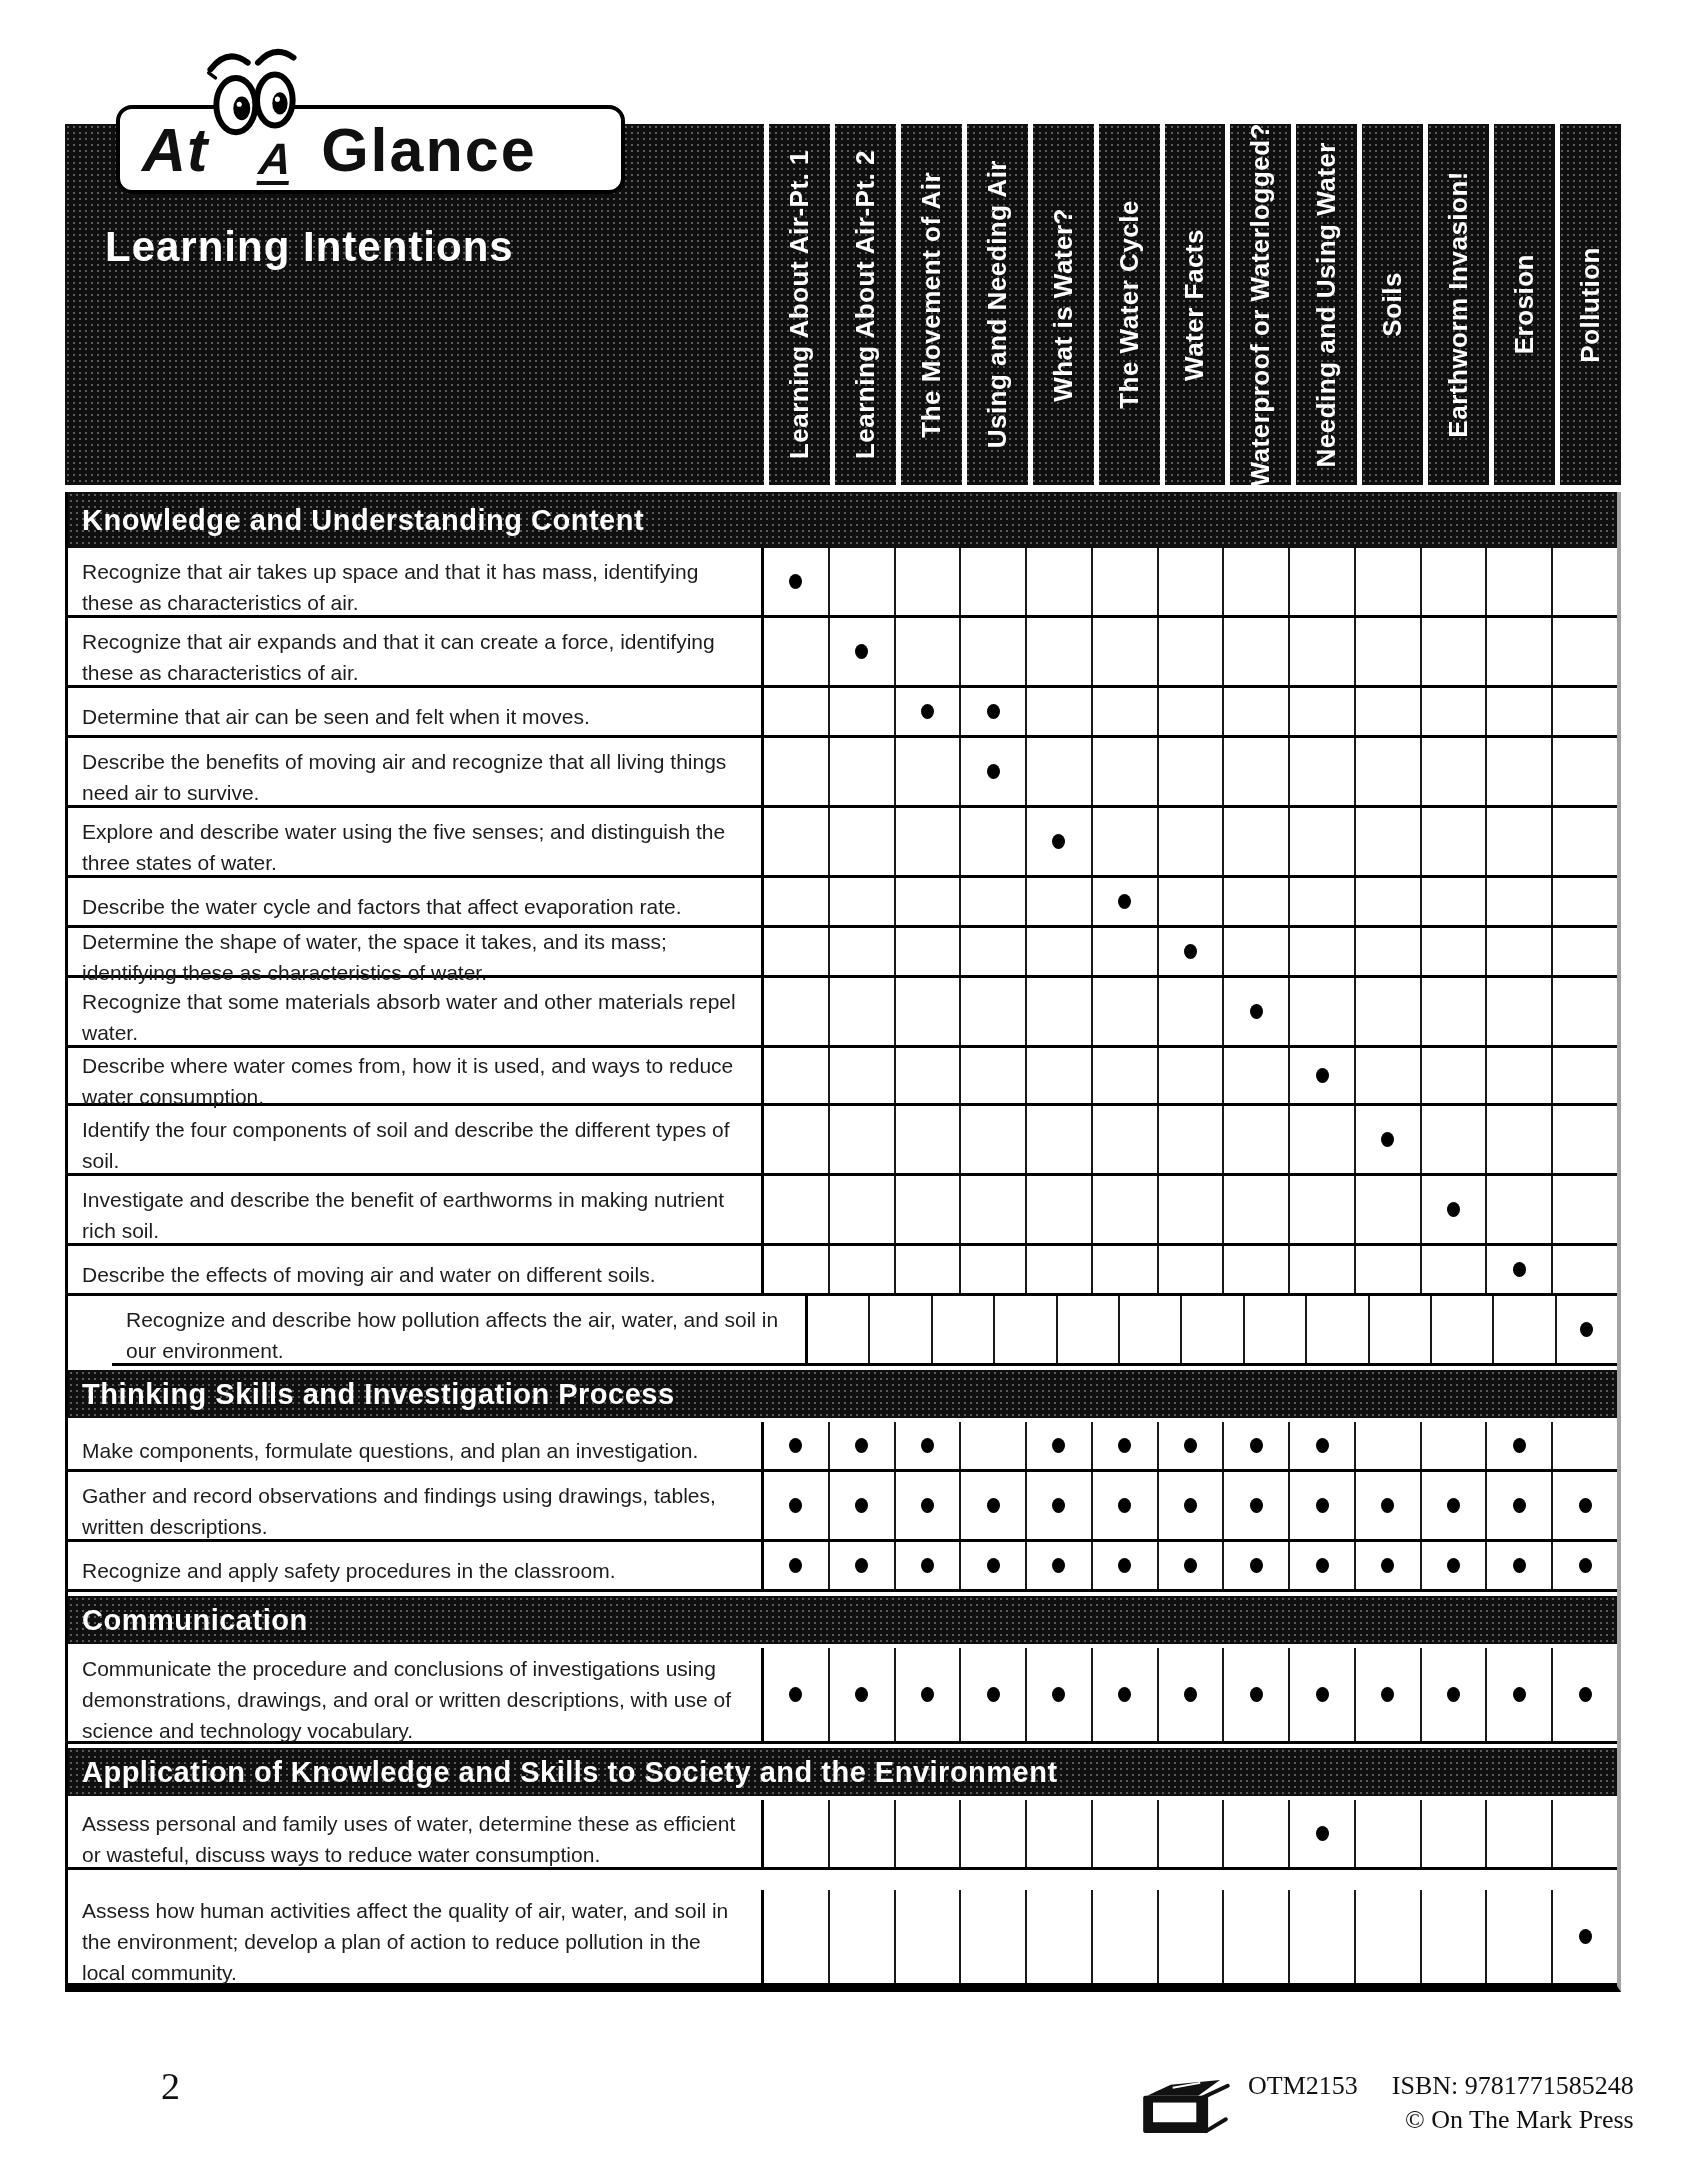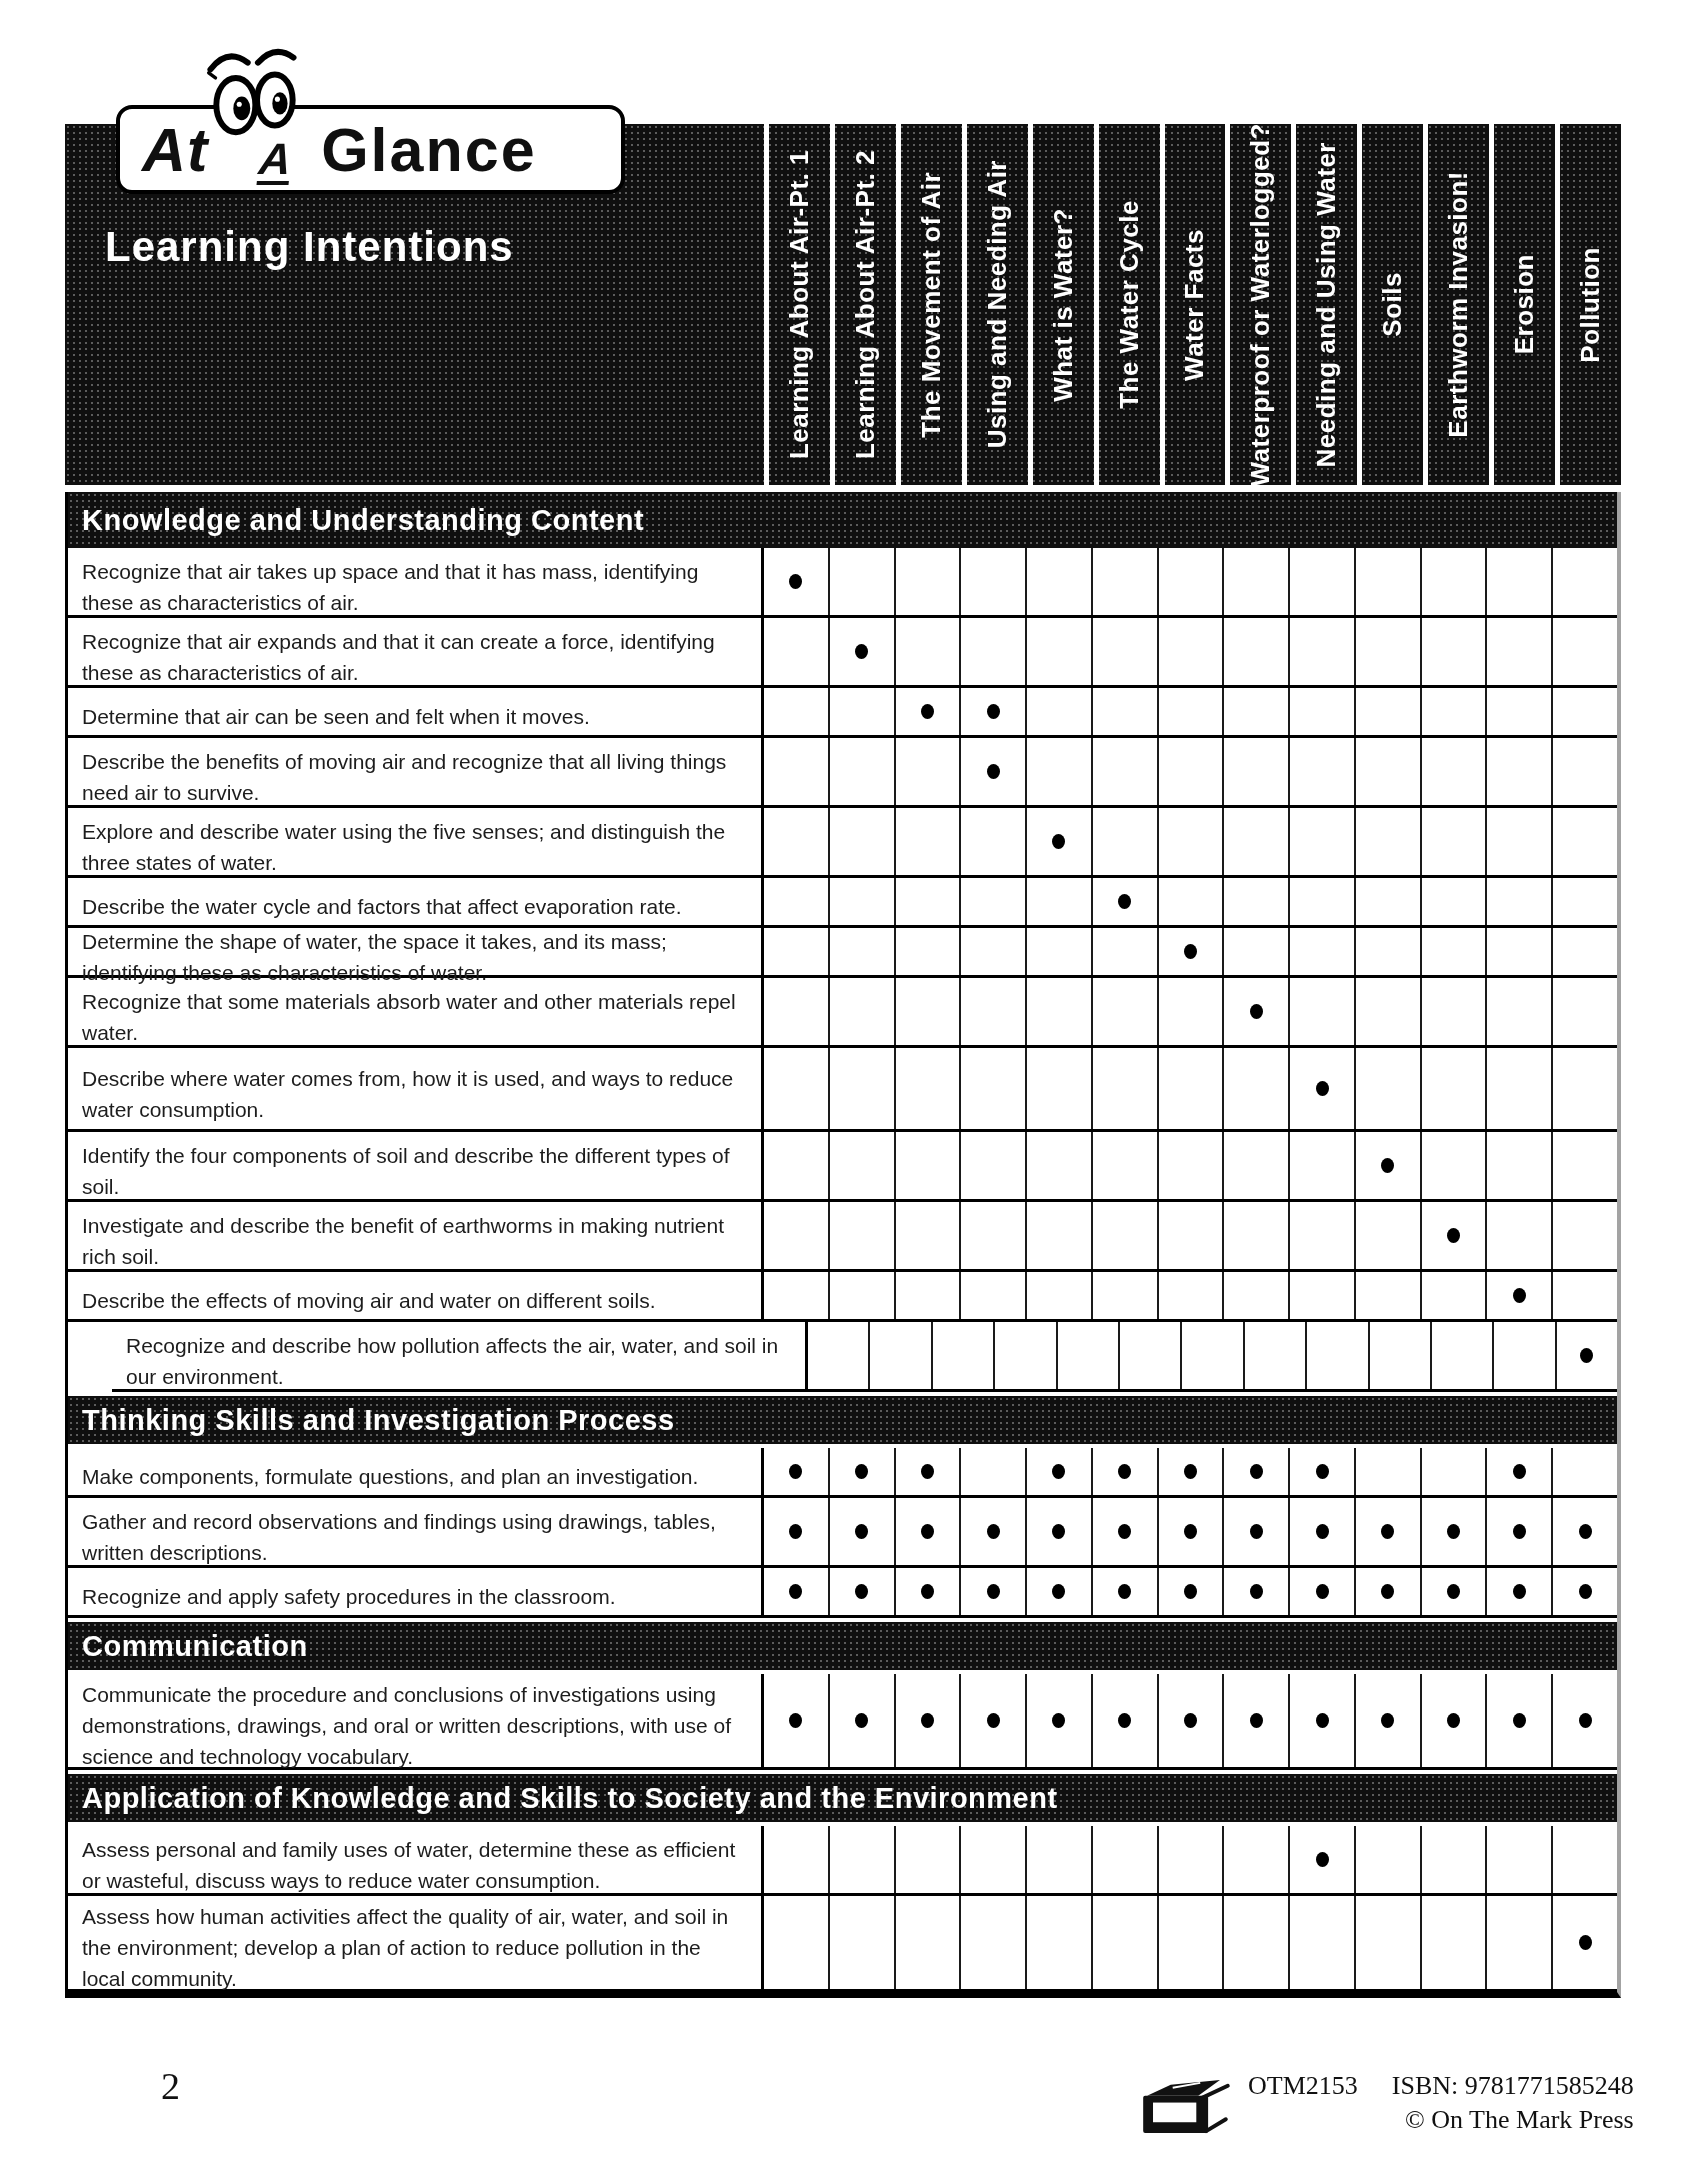--- a/index.html
+++ b/index.html
@@ -289,21 +289,21 @@
           <div class="mark-cell">
             <span class="dot"></span>
           </div>
           <div class="mark-cell"></div>
           <div class="mark-cell"></div>
           <div class="mark-cell"></div>
           <div class="mark-cell"></div>
           <div class="mark-cell"></div>
         </div>
       </div>
-      <div class="row" style="height: 84px;">
+      <div class="row" style="height: 58px;">
         <div class="text-cell">
           <p>Describe where water comes from, how it is used, and ways to reduce water consumption.</p>
         </div>
         <div class="marks">
           <div class="mark-cell"></div>
           <div class="mark-cell"></div>
           <div class="mark-cell"></div>
           <div class="mark-cell"></div>
           <div class="mark-cell"></div>
           <div class="mark-cell"></div>
@@ -600,21 +600,21 @@
           <div class="mark-cell"></div>
           <div class="mark-cell">
             <span class="dot"></span>
           </div>
           <div class="mark-cell"></div>
           <div class="mark-cell"></div>
           <div class="mark-cell"></div>
           <div class="mark-cell"></div>
         </div>
       </div>
-      <div class="row" style="height: 96px;">
+      <div class="row" style="height: 96px; margin-top: 20px;">
         <div class="text-cell">
           <p>Assess how human activities affect the quality of air, water, and soil in the environment; develop a plan of action to reduce pollution in the local community.</p>
         </div>
         <div class="marks">
           <div class="mark-cell"></div>
           <div class="mark-cell"></div>
           <div class="mark-cell"></div>
           <div class="mark-cell"></div>
           <div class="mark-cell"></div>
           <div class="mark-cell"></div>

